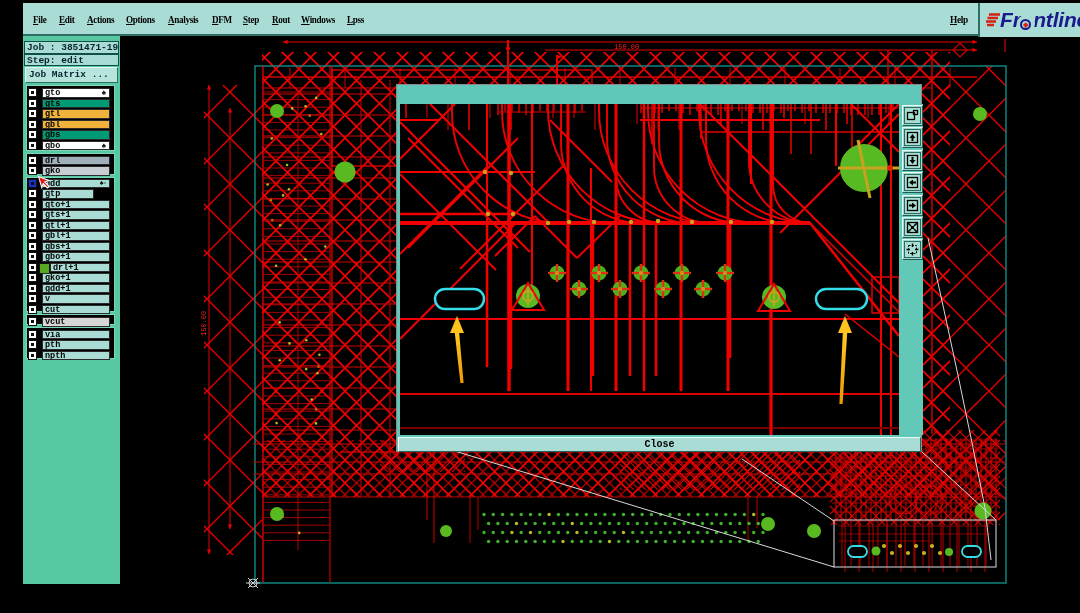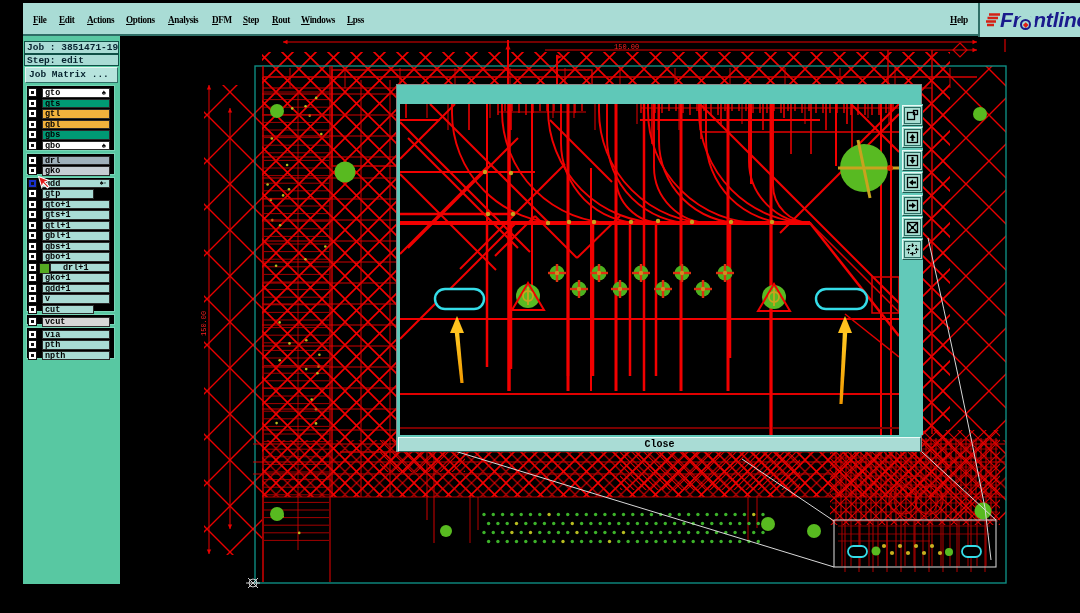--- a/index.html
+++ b/index.html
@@ -847,21 +847,21 @@
 <div style="position:absolute;left:28px;top:252px;width:9px;height:9px;background:#fff;box-sizing:border-box;border:1px solid #111;">
     <div style="position:absolute;left:2px;top:2px;width:3px;height:3px;background:#111;"></div>
   </div>
 <div style="position:absolute;left:42px;top:252px;width:68px;height:9.5px;background:#a9dcd5;border:0.5px solid #2a2a2a;box-sizing:border-box;overflow:hidden;">
     <span style="position:absolute;left:2px;top:-1px;font:bold 8.5px 'Liberation Mono',monospace;color:#000;">gbo+1</span>
   </div>
 <div style="position:absolute;left:28px;top:262.5px;width:9px;height:9px;background:#fff;box-sizing:border-box;border:1px solid #111;">
     <div style="position:absolute;left:2px;top:2px;width:3px;height:3px;background:#111;"></div>
   </div>
 <div style="position:absolute;left:50px;top:262.5px;width:60px;height:9.5px;background:#a9dcd5;border:0.5px solid #2a2a2a;box-sizing:border-box;overflow:hidden;">
-    <span style="position:absolute;left:2px;top:-1px;font:bold 8.5px 'Liberation Mono',monospace;color:#000;margin-left:10px;">drl+1</span>
+    <span style="position:absolute;left:2px;top:-1px;font:bold 8.5px 'Liberation Mono',monospace;color:#000;">drl+1</span>
   </div>
 <div style="position:absolute;left:39px;top:262.5px;width:9px;height:9px;background:#55aa22;border:0.5px solid #111;"></div>
 <div style="position:absolute;left:28px;top:273px;width:9px;height:9px;background:#fff;box-sizing:border-box;border:1px solid #111;">
     <div style="position:absolute;left:2px;top:2px;width:3px;height:3px;background:#111;"></div>
   </div>
 <div style="position:absolute;left:42px;top:273px;width:68px;height:9.5px;background:#a9dcd5;border:0.5px solid #2a2a2a;box-sizing:border-box;overflow:hidden;">
     <span style="position:absolute;left:2px;top:-1px;font:bold 8.5px 'Liberation Mono',monospace;color:#000;">gko+1</span>
   </div>
 <div style="position:absolute;left:28px;top:283.5px;width:9px;height:9px;background:#fff;box-sizing:border-box;border:1px solid #111;">
     <div style="position:absolute;left:2px;top:2px;width:3px;height:3px;background:#111;"></div>
@@ -871,21 +871,21 @@
   </div>
 <div style="position:absolute;left:28px;top:294px;width:9px;height:9px;background:#fff;box-sizing:border-box;border:1px solid #111;">
     <div style="position:absolute;left:2px;top:2px;width:3px;height:3px;background:#111;"></div>
   </div>
 <div style="position:absolute;left:42px;top:294px;width:68px;height:9.5px;background:#a9dcd5;border:0.5px solid #2a2a2a;box-sizing:border-box;overflow:hidden;">
     <span style="position:absolute;left:2px;top:-1px;font:bold 8.5px 'Liberation Mono',monospace;color:#000;">v</span>
   </div>
 <div style="position:absolute;left:28px;top:304.5px;width:9px;height:9px;background:#fff;box-sizing:border-box;border:1px solid #111;">
     <div style="position:absolute;left:2px;top:2px;width:3px;height:3px;background:#111;"></div>
   </div>
-<div style="position:absolute;left:42px;top:304.5px;width:52px;height:9.5px;background:#a9dcd5;border:0.5px solid #2a2a2a;box-sizing:border-box;overflow:hidden;">
+<div style="position:absolute;left:42px;top:304.5px;width:68px;height:9.5px;background:#a9dcd5;border:0.5px solid #2a2a2a;box-sizing:border-box;overflow:hidden;">
     <span style="position:absolute;left:2px;top:-1px;font:bold 8.5px 'Liberation Mono',monospace;color:#000;">cut</span>
   </div>
 <div style="position:absolute;left:28px;top:317px;width:9px;height:9px;background:#fff;box-sizing:border-box;border:1px solid #111;">
     <div style="position:absolute;left:2px;top:2px;width:3px;height:3px;background:#111;"></div>
   </div>
 <div style="position:absolute;left:42px;top:317px;width:68px;height:9.5px;background:#d6d6d6;border:0.5px solid #2a2a2a;box-sizing:border-box;overflow:hidden;">
     <span style="position:absolute;left:2px;top:-1px;font:bold 8.5px 'Liberation Mono',monospace;color:#000;">vcut</span>
   </div>
 <div style="position:absolute;left:28px;top:329.5px;width:9px;height:9px;background:#fff;box-sizing:border-box;border:1px solid #111;">
     <div style="position:absolute;left:2px;top:2px;width:3px;height:3px;background:#111;"></div>

